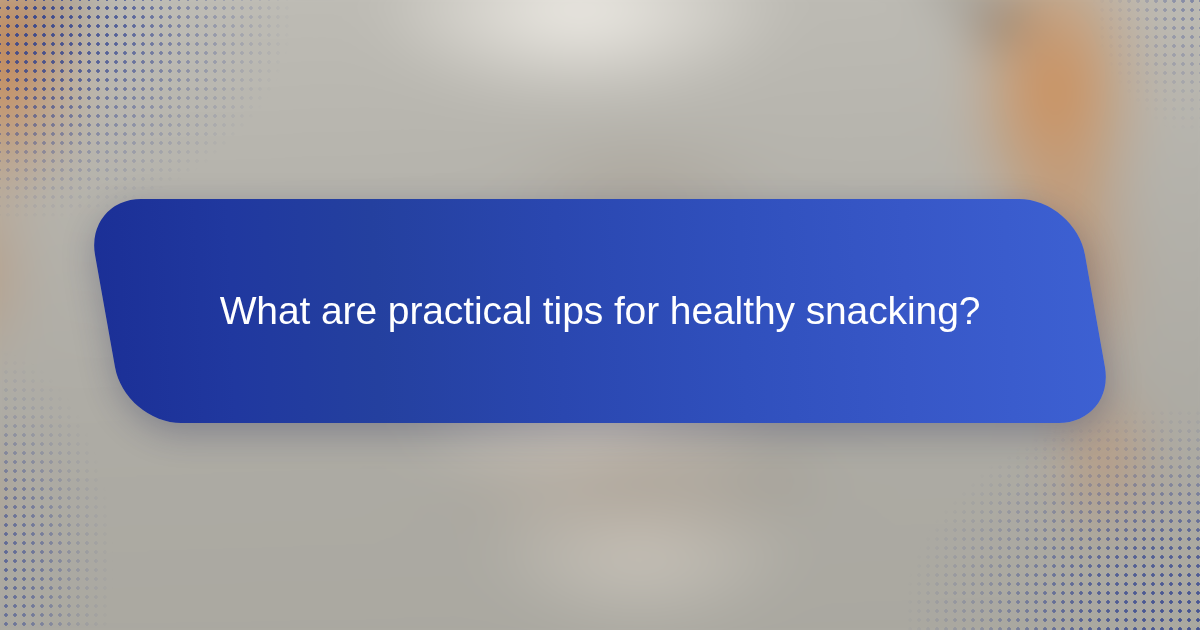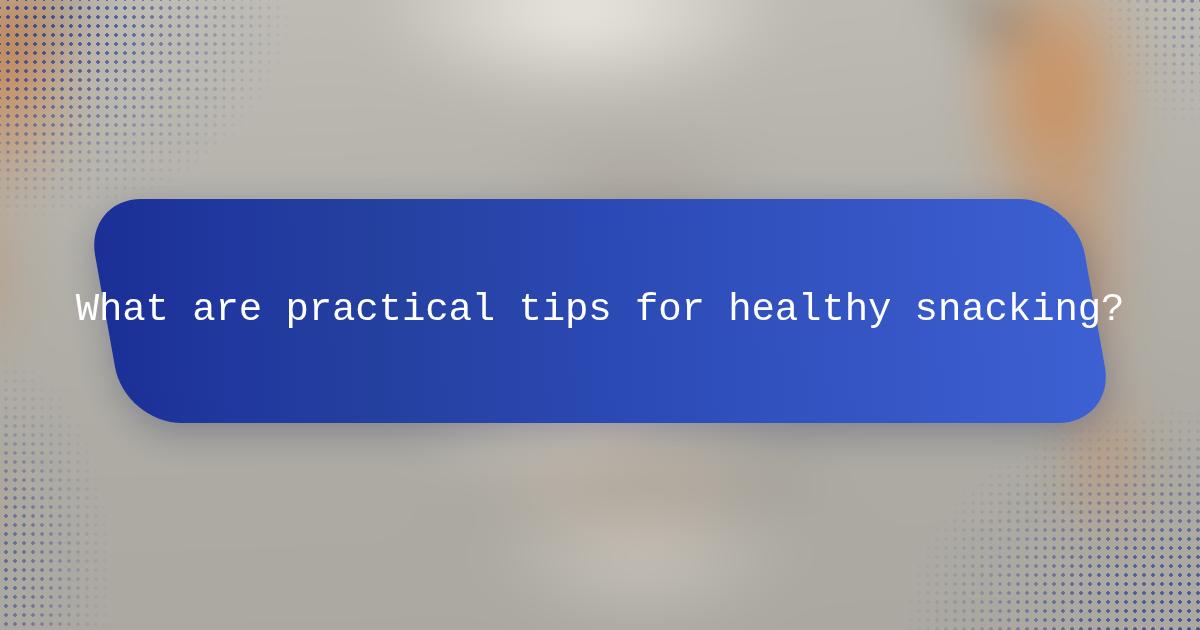--- a/index.html
+++ b/index.html
@@ -9,21 +9,20 @@
     overflow:hidden;
     font-family:"Liberation Sans", sans-serif;
   }
 
   
   #card {
     position:relative;
     width:1200px; height:630px;
     overflow:hidden;
     background:#b0afa9;
-    font-family:Liberation Mono, monospace;
   }
 
   
   .photo {
     position:absolute; inset:-60px;
     filter:blur(26px) saturate(102%);
     background-color:#b2b1ab;
     background-image:
       
       radial-gradient(ellipse 300px 120px at 690px 540px, rgba(120,104,88,.40), rgba(120,104,88,0) 70%),

